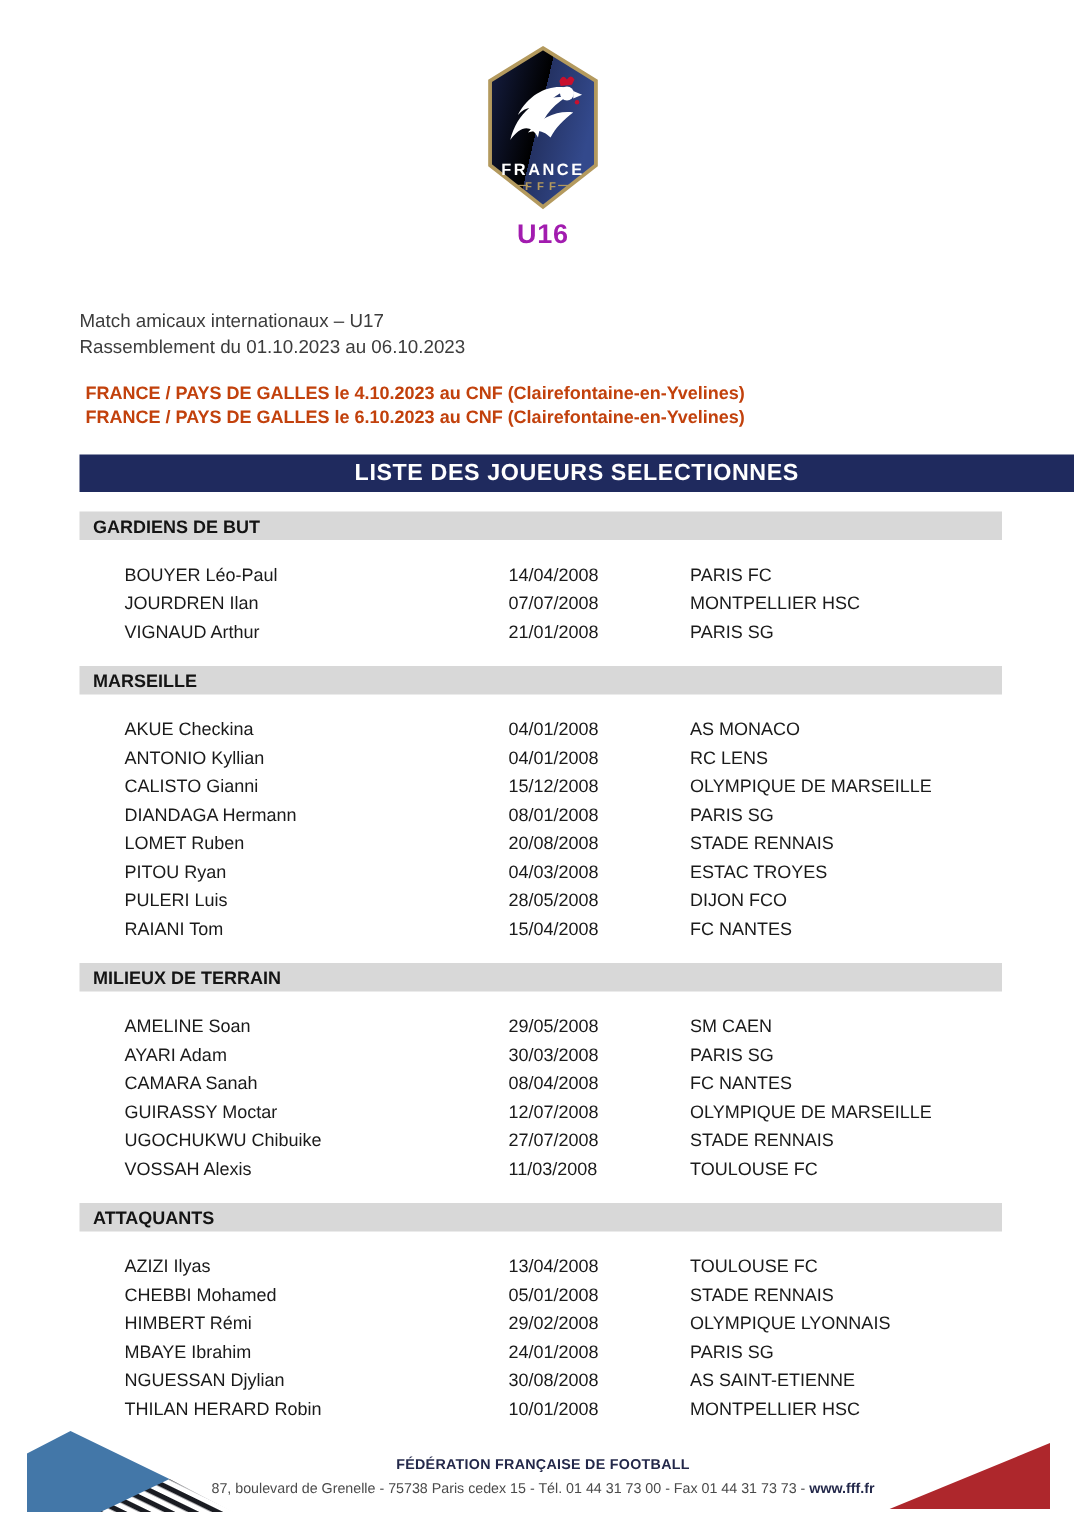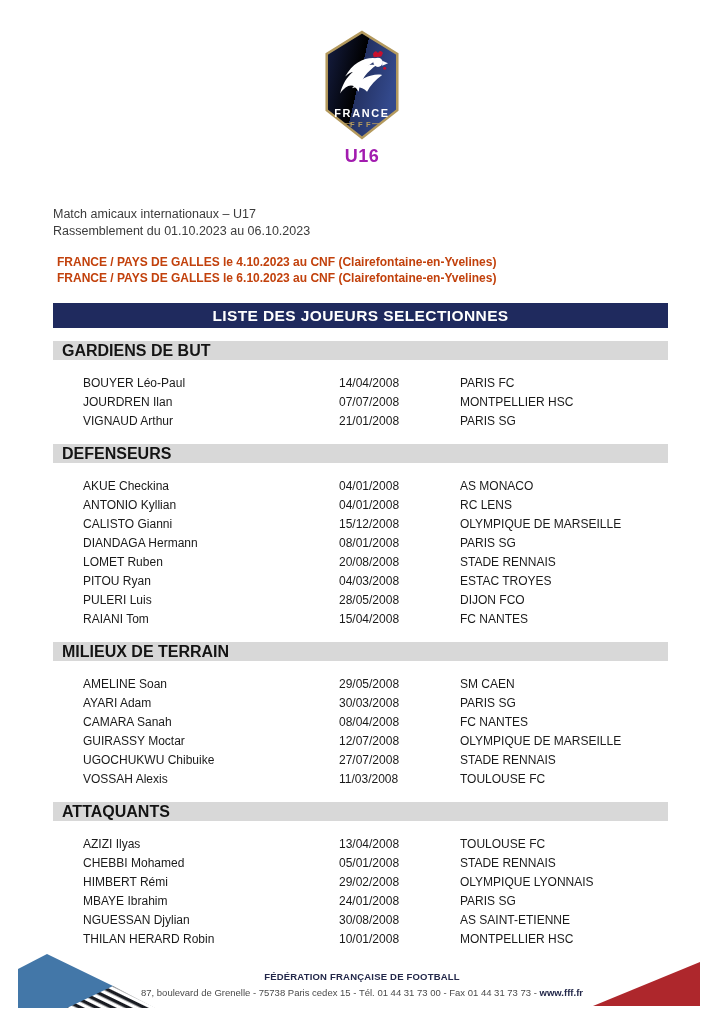--- a/index.html
+++ b/index.html
@@ -9,29 +9,29 @@
   }
   
   .logo-wrap { position:absolute; top:28px; left:0; right:0; text-align:center; }
   .crest { width:84px; height:114px; display:block; margin:0 auto; }
   .u16 { margin-top:4px; font-weight:bold; font-size:18px; color:#a21caf; letter-spacing:0.5px; }
   
   .header-block { position:absolute; left:53px; top:206px; font-size:12.5px; color:#3c3c3c; line-height:17px; }
   .match-lines { position:absolute; left:57px; top:255px; font-size:12px; font-weight:bold; color:#c2410c; line-height:15.5px; }
   
   .banner {
-    position:absolute; left:53px; top:303px; width:615px; height:25px;
+    position:absolute; left:53px; top:303px; width:663px; height:25px;
     background:#1f2a5e; color:#ffffff; font-weight:bold; font-size:15.5px;
     display:flex; align-items:center; justify-content:center; letter-spacing:0.4px;
     box-sizing:border-box;
   }
   
   .sections { position:absolute; left:53px; top:341px; width:615px; }
   .section-bar {
-    height:19px; background:#d8d8d8; font-weight:bold; font-size:16px; color:#141414;
+    height:19px; background:#d8d8d8; font-weight:bold; font-size:12px; color:#141414;
     display:flex; align-items:center; padding-left:9px; box-sizing:border-box;
   }
   .rows { padding:13px 0 14px 0; }
   .row { display:flex; height:19px; align-items:center; font-size:12px; color:#1a1a1a; padding-left:30px; }
   .col-name { width:256px; }
   .col-dob  { width:121px; }
   .col-club { flex:1; }
   
   .footer-center { position:absolute; left:0; right:0; top:955px; text-align:center;margin-top:16px; }
   .footer-org { font-size:9.5px; font-weight:bold; color:#23284a; letter-spacing:0.2px; }
@@ -98,21 +98,21 @@
             <div class="col-club">MONTPELLIER HSC</div>
           </div>
           <div class="row">
             <div class="col-name">VIGNAUD Arthur</div>
             <div class="col-dob">21/01/2008</div>
             <div class="col-club">PARIS SG</div>
           </div>
         </div>
       </div>
       <div class="section">
-        <div class="section-bar">DEFENSEURS</div>
+        <div class="section-bar">MARSEILLE</div>
         <div class="rows">
           <div class="row">
             <div class="col-name">AKUE Checkina</div>
             <div class="col-dob">04/01/2008</div>
             <div class="col-club">AS MONACO</div>
           </div>
           <div class="row">
             <div class="col-name">ANTONIO Kyllian</div>
             <div class="col-dob">04/01/2008</div>
             <div class="col-club">RC LENS</div>

